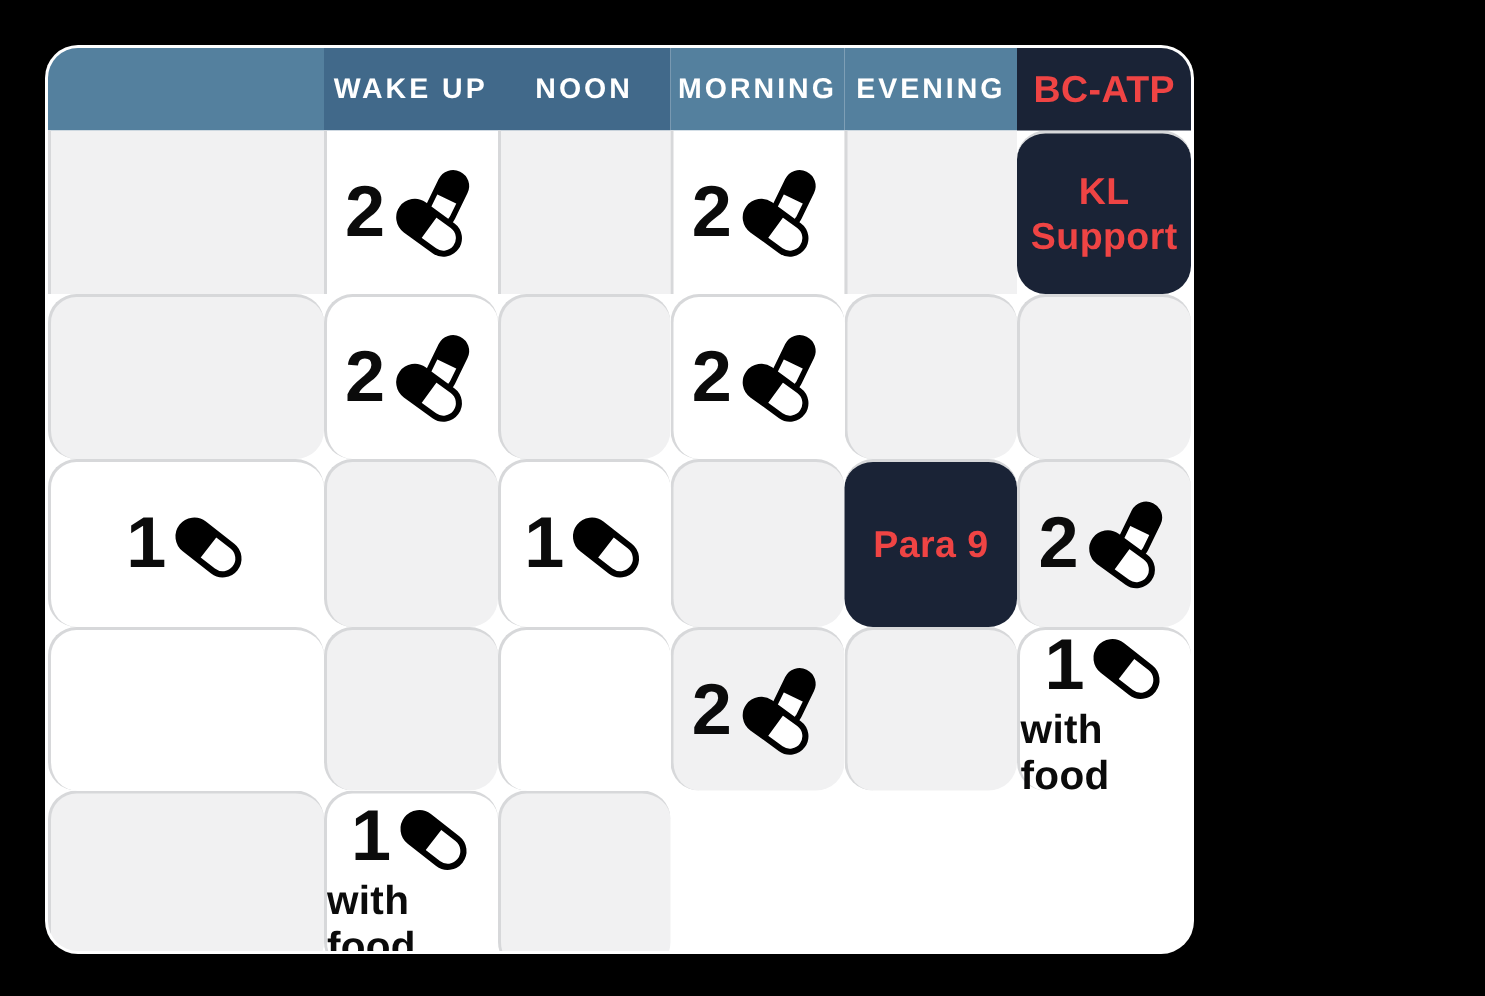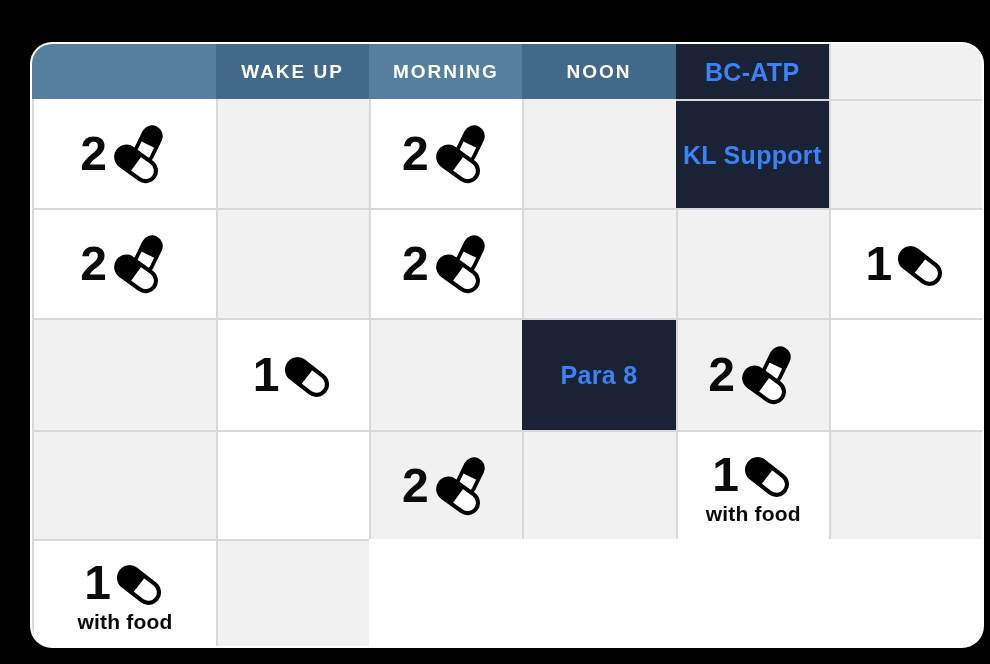--- a/index.html
+++ b/index.html
@@ -2,59 +2,58 @@
 <html><head>
 <meta charset="utf-8">
 <style>
   html,body{margin:0;padding:0;}
   body{
     width:990px;height:664px;background:#000;
     font-family:"Liberation Sans", sans-serif;
     position:relative;overflow:hidden;
   }
   .table{
-    position:absolute;left:30px;top:30px;width:954px;height:606px;
+    position:absolute;left:30px;top:30px;width:766px;height:606px;
     box-sizing:border-box;border:2px solid rgba(255,255,255,.95);
     border-radius:22px;overflow:hidden;
     display:grid;
     grid-template-columns:184px repeat(5,1fr);
     grid-template-rows:55px 109px 110px 112px 109px auto;
     background:var(--cell-white);
-    margin-top:12px;
   }
   .cell{
     display:flex;align-items:center;justify-content:center;
     box-sizing:border-box;
   }
   
   .hl{background:var(--header-light);}
   .hd{background:var(--header-dark);}
   .hcell{
     color:#fff;font-size:19px;font-weight:700;letter-spacing:2px;
   }
   
   .ca{background:var(--cell-light);}
   .cb{background:var(--cell-white);}
   
   .lbl{
-    background:var(--label-navy);color:#3b82f6;
+    background:var(--label-navy);color:#ef4444;
     font-size:25px;font-weight:700;letter-spacing:.3px;
     text-align:center;line-height:1.2;white-space:pre-line;
   }
   
-  .bt{border-top:2px solid var(--grid-line);}
+  .bt{border-top:2px solid var(--grid-line);border-radius:19px;}
   .bl{border-left:2px solid var(--grid-line);}
   .dose{display:flex;align-items:center;justify-content:center;gap:2px;}
   .dose-col{display:flex;flex-direction:column;align-items:center;justify-content:center;}
   .count{
     color:var(--ink);font-size:48px;font-weight:800;line-height:1;
     letter-spacing:-1px;
   }
   .note{
-    color:var(--ink);font-size:21px;font-weight:700;margin-top:-2px;
+    color:var(--ink);font-size:27px;font-weight:700;margin-top:-2px;
     letter-spacing:.2px;
   }
   svg.pill1{width:54px;height:54px;margin-top:4px;}
   svg.pill2{width:62px;height:66px;margin-top:2px;}
   .defs{position:absolute;width:0;height:0;overflow:hidden;}
 </style>
 </head>
 <body style="--header-light: #54809E; --header-dark: #41698A; --label-navy: #1A2336; --cell-light: #F1F1F2; --cell-white: #FFFFFF; --grid-line: #D7D8DA; --ink: #0B0B0B;">
 
 <svg class="defs">
@@ -75,22 +74,23 @@
         <path d="M38 42 H22 a14 14 0 0 0 0 28 H38 Z" fill="#000"></path>
       </g>
     </g>
   </defs>
 </svg>
 
 <div class="table">
 
   <div class="cell hl"></div>
   <div class="cell hd hcell">WAKE UP</div>
+  <div class="cell hd hcell">NOON</div>
   <div class="cell hl hcell">MORNING</div>
-  <div class="cell hd hcell">NOON</div>
+  <div class="cell hl hcell">EVENING</div>
 
   <div class="cell lbl">BC-ATP</div>
   <div class="cell ca bl"></div>
   <div class="cell cb bl">
     <div class="dose">
       <span class="count">2</span>
       <svg class="pill2" viewBox="0 0 84 88">
           <use href="#pills-double-g"></use>
         </svg>
     </div>
@@ -140,21 +140,21 @@
   <div class="cell cb bl bt">
     <div class="dose">
       <span class="count">1</span>
       <svg class="pill1" viewBox="0 0 72 72">
           <use href="#pill-single-g"></use>
         </svg>
     </div>
   </div>
   <div class="cell ca bl bt"></div>
 
-  <div class="cell lbl bt">Para 8</div>
+  <div class="cell lbl bt">Para 9</div>
   <div class="cell ca bl bt">
     <div class="dose">
       <span class="count">2</span>
       <svg class="pill2" viewBox="0 0 84 88">
           <use href="#pills-double-g"></use>
         </svg>
     </div>
   </div>
   <div class="cell cb bl bt"></div>
   <div class="cell ca bl bt"></div>

